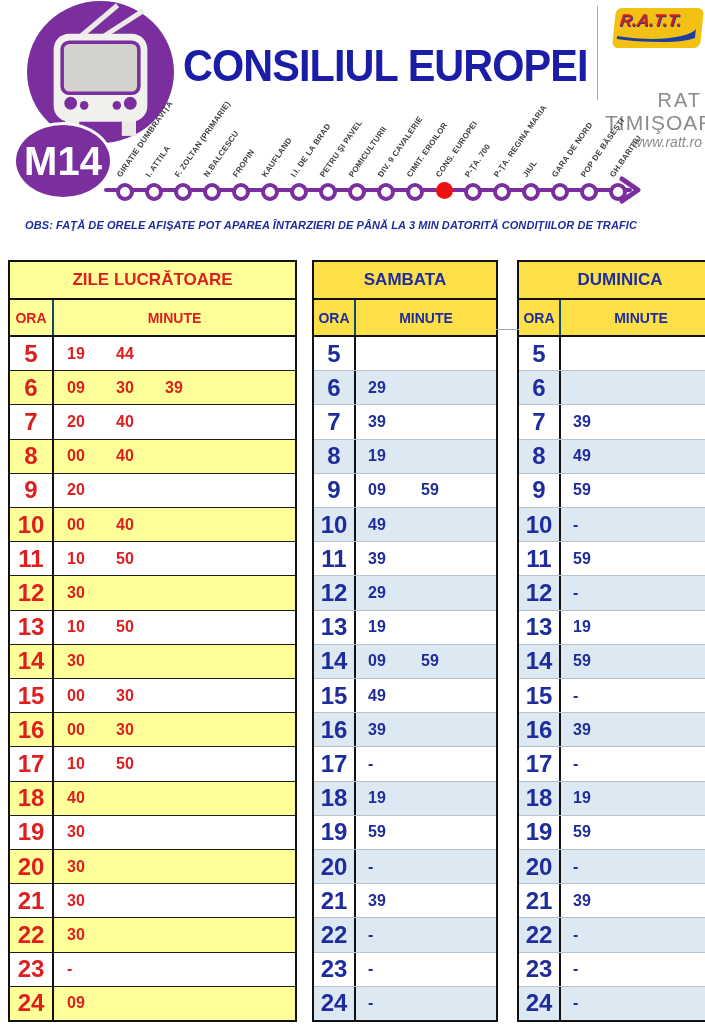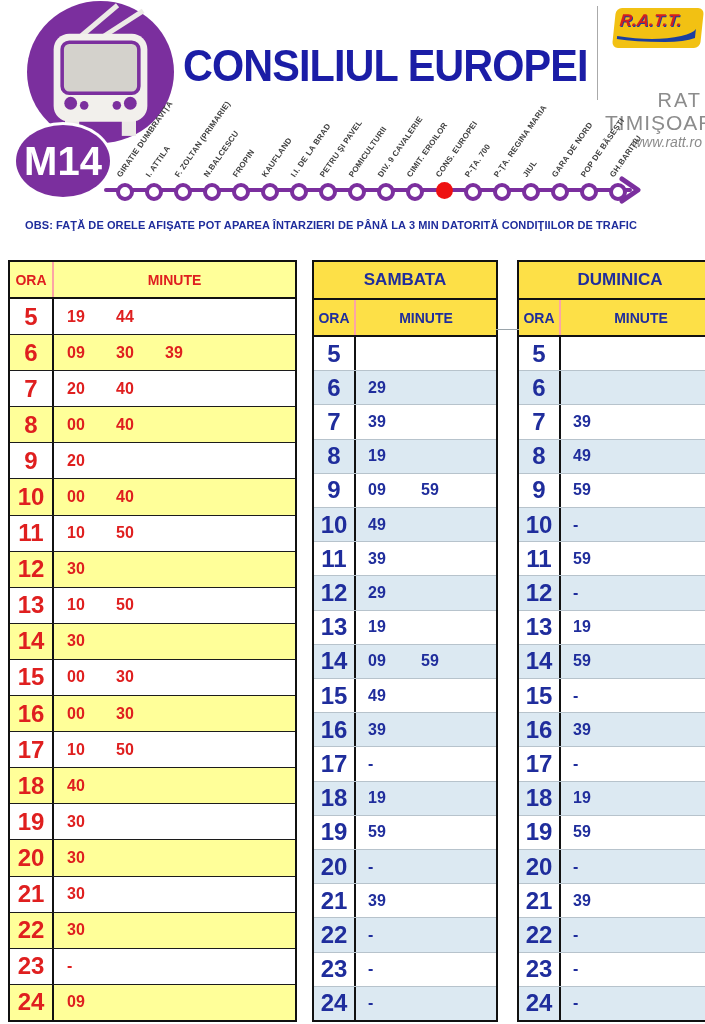--- a/index.html
+++ b/index.html
@@ -30,34 +30,34 @@
   .route-line{position:absolute;left:104px;top:188px;height:4px;background:#7B2F9E;border-radius:2px;}
   .route-arrow{position:absolute;left:618px;top:176px;}
   .stop-dot{position:absolute;width:10px;height:10px;border:4px solid #7B2F9E;border-radius:50%;
             background:#fff;top:183px;z-index:2;}
   .stop-dot.current{width:17px;height:17px;border:none;background:#EE1111;top:182px;}
   .stop-label{position:absolute;height:12px;line-height:12px;font-size:8px;font-weight:bold;color:#3f3f3f;
               white-space:nowrap;transform:rotate(-55deg);transform-origin:0 100%;letter-spacing:.2px;}
 
   
   .linksbar{position:absolute;left:25px;top:202px;font-size:12.5px;color:#7d3da3;letter-spacing:.2px;}
-  .obs{position:absolute;left:25px;top:219px;font-size:11px;font-weight:bold;color:#1f2d9c;letter-spacing:.1px;}
+  .obs{position:absolute;left:25px;top:219px;font-size:11px;font-weight:bold;color:#1f2d9c;letter-spacing:.1px;font-style:italic;}
 
   
   .tt{position:absolute;top:260px;height:762px;display:flex;flex-direction:column;
       border:2px solid #111;box-sizing:border-box;background:#fff;}
   .tt-title{height:36px;display:flex;align-items:center;justify-content:center;
             font-size:17px;font-weight:bold;border-bottom:2px solid #111;}
   .tt-head{height:35px;display:flex;border-bottom:2px solid #111;font-weight:bold;font-size:14px;}
   .tt-head .hcell{display:flex;align-items:center;justify-content:center;}
   .tt-body{flex:1;display:flex;flex-direction:column;}
   .row{flex:1;display:flex;background:#fff;}
   .hour{display:flex;align-items:center;justify-content:center;font-size:24px;font-weight:bold;
         border-right:2px solid #111;box-sizing:border-box;}
-  .ora-head{border-right:2px solid #fca5a5;box-sizing:border-box;}
+  .ora-head{border-right:2px solid #0c4a6e;box-sizing:border-box;}
   .mins{flex:1;display:flex;align-items:center;font-size:16px;font-weight:bold;}
   .mins span{display:inline-block;}
 
   .theme-yellow .tt-title,.theme-yellow .tt-head{background:#FFFF99;color:#DF1F1F;}
   .theme-yellow .row.alt{background:#FFFF99;}
   .theme-yellow .row{border-top:1px solid #1c1c1c;}
   .theme-yellow .row:first-child{border-top:none;}
   .theme-yellow .hour,.theme-yellow .mins{color:#DF1F1F;}
   .theme-yellow .hour,.theme-yellow .ora-head{width:44px;}
   .theme-yellow .mins{padding-left:13px;}
@@ -151,20 +151,21 @@
       <div class="stop-label" style="left: 559px; top: 168px;">GARA DE NORD</div>
       <div class="stop-dot" style="left: 580px;"></div>
       <div class="stop-label" style="left: 588px; top: 168px;">POP DE BĂSEŞTI</div>
       <div class="stop-dot" style="left: 609px;"></div>
       <div class="stop-label" style="left: 617px; top: 168px;">GH.BARIŢIU</div>
     </div>
 
   <div class="obs">OBS: FAŢĂ DE ORELE AFIŞATE POT APAREA ÎNTARZIERI DE PÂNĂ LA 3 MIN DATORITĂ CONDIŢIILOR DE TRAFIC</div>
 
   <div class="tt tt-weekdays theme-yellow">
+    <div class="tt-title">ZILE LUCRĂTOARE</div>
     <div class="tt-head">
       <div class="hcell ora-head">ORA</div>
       <div class="hcell" style="flex:1">MINUTE</div>
     </div>
     <div class="tt-body">
         <div class="row">
           <div class="hour">5</div>
           <div class="mins">
             <span>19</span>
             <span>44</span>

